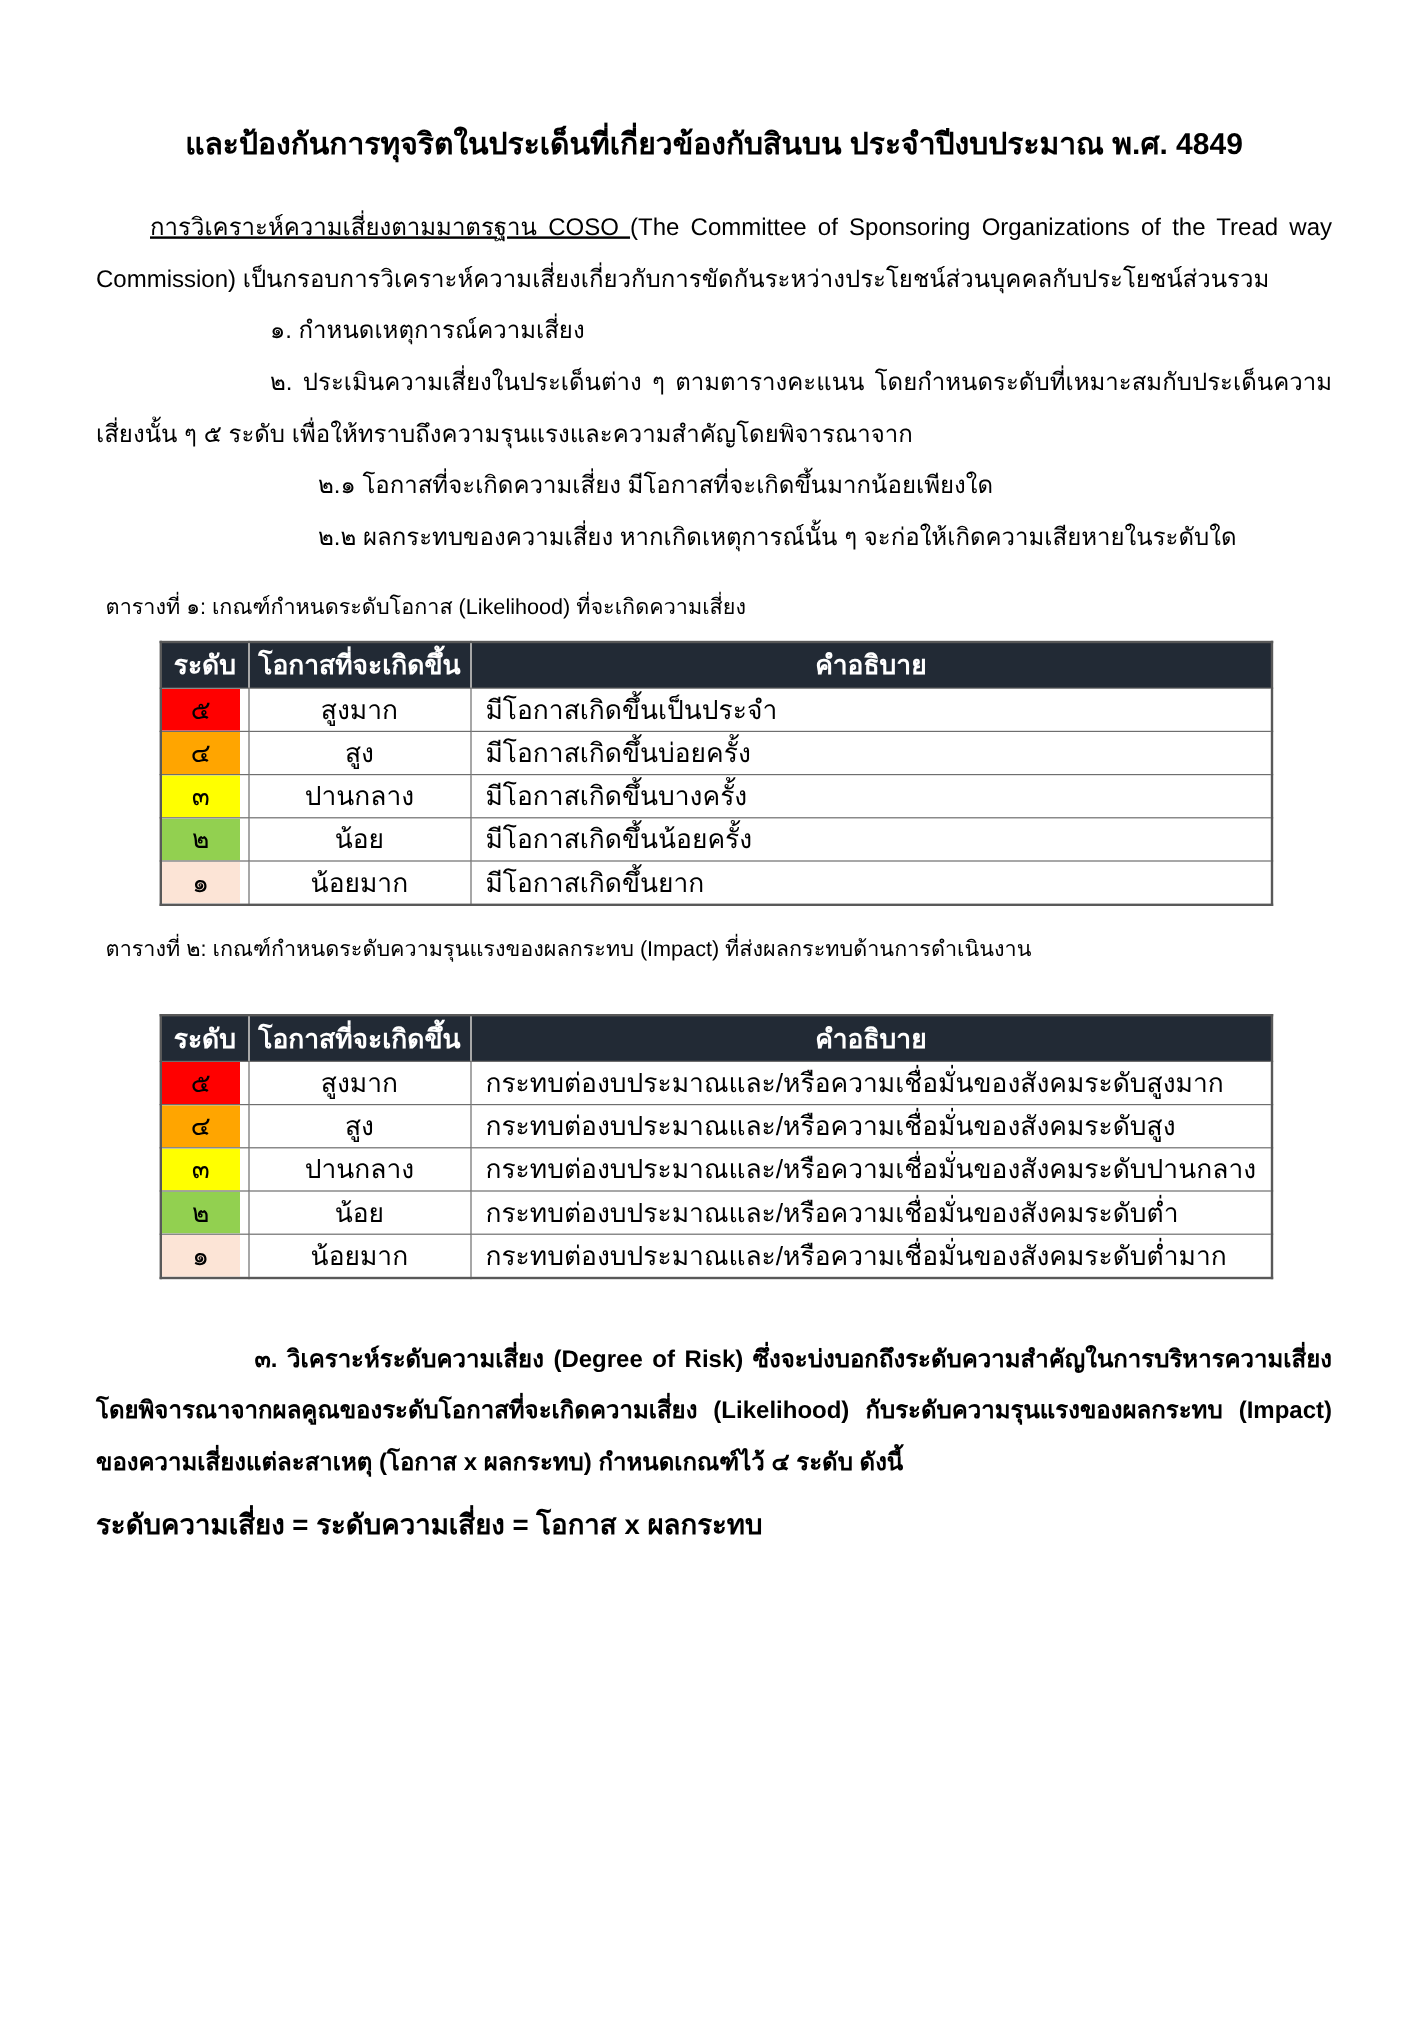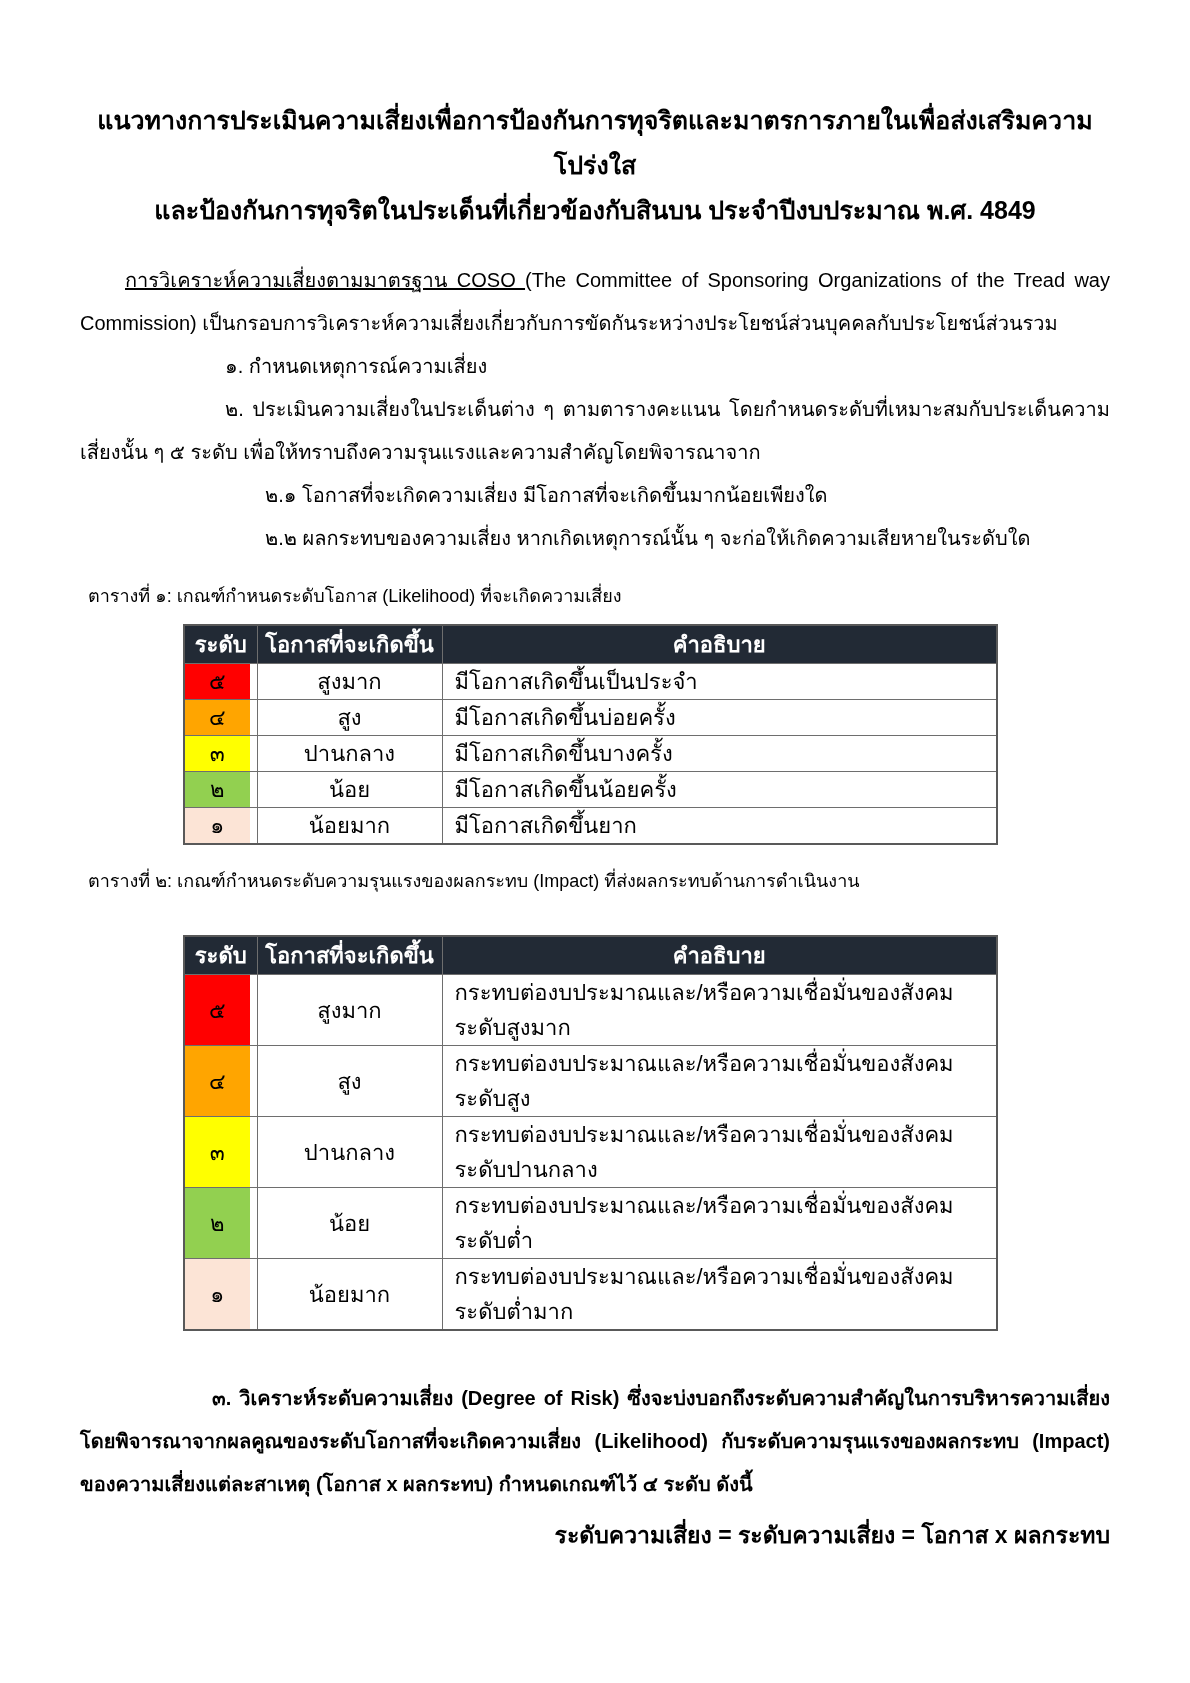--- a/index.html
+++ b/index.html
@@ -59,51 +59,50 @@
     font-size: 22px;
     overflow: hidden;
   }
   thead th {
     background: #222a35;
     color: #ffffff;
     font-weight: bold;
     height: 37px;
     text-align: center;
   }
-  .t12 { margin-left: 103px; width: 815px; }
+  .t12 { margin-left: 53px; width: 928px; }
   .t12 td { height: 31px; }
 
   .cellfill {
     height: 100%;
     display: flex;
     align-items: center;
     justify-content: center;
     box-sizing: border-box;
   }
   .cellfill.left {
     justify-content: flex-start;
     padding-left: 12px;
   }
   .t12 .cellfill.shaded { margin-right: 7px; }
 
   .p3-block { margin-top: 46px; }
   .formula {
     font-size: 23px;
     font-weight: bold;
-    text-align: right;
+    text-align: left;
     line-height: 46px;
     margin: 6px 0 0 0;
   }
 </style>
 </head>
 <body>
 
 <div class="page">
 
-  <h1 class="title">แนวทางการประเมินความเสี่ยงเพื่อการป้องกันการทุจริตและมาตรการภายในเพื่อส่งเสริมความโปร่งใส</h1>
   <h1 class="title">และป้องกันการทุจริตในประเด็นที่เกี่ยวข้องกับสินบน ประจำปีงบประมาณ พ.ศ. 4849</h1>
 
   <p class="para first-gap ind-lead"><span class="underline">การวิเคราะห์ความเสี่ยงตามมาตรฐาน COSO </span><span>(The Committee of Sponsoring Organizations of the Tread way Commission) เป็นกรอบการวิเคราะห์ความเสี่ยงเกี่ยวกับการขัดกันระหว่างประโยชน์ส่วนบุคคลกับประโยชน์ส่วนรวม</span></p>
 
   <p class="para ind-num">๑. กำหนดเหตุการณ์ความเสี่ยง</p>
   <p class="para ind-num">๒. ประเมินความเสี่ยงในประเด็นต่าง ๆ ตามตารางคะแนน โดยกำหนดระดับที่เหมาะสมกับประเด็นความเสี่ยงนั้น ๆ ๕ ระดับ เพื่อให้ทราบถึงความรุนแรงและความสำคัญโดยพิจารณาจาก</p>
   <p class="para ind-sub">๒.๑ โอกาสที่จะเกิดความเสี่ยง มีโอกาสที่จะเกิดขึ้นมากน้อยเพียงใด</p>
   <p class="para ind-sub">๒.๒ ผลกระทบของความเสี่ยง หากเกิดเหตุการณ์นั้น ๆ จะก่อให้เกิดความเสียหายในระดับใด</p>
 
   <p class="caption">ตารางที่ ๑: เกณฑ์กำหนดระดับโอกาส (Likelihood) ที่จะเกิดความเสี่ยง</p>

